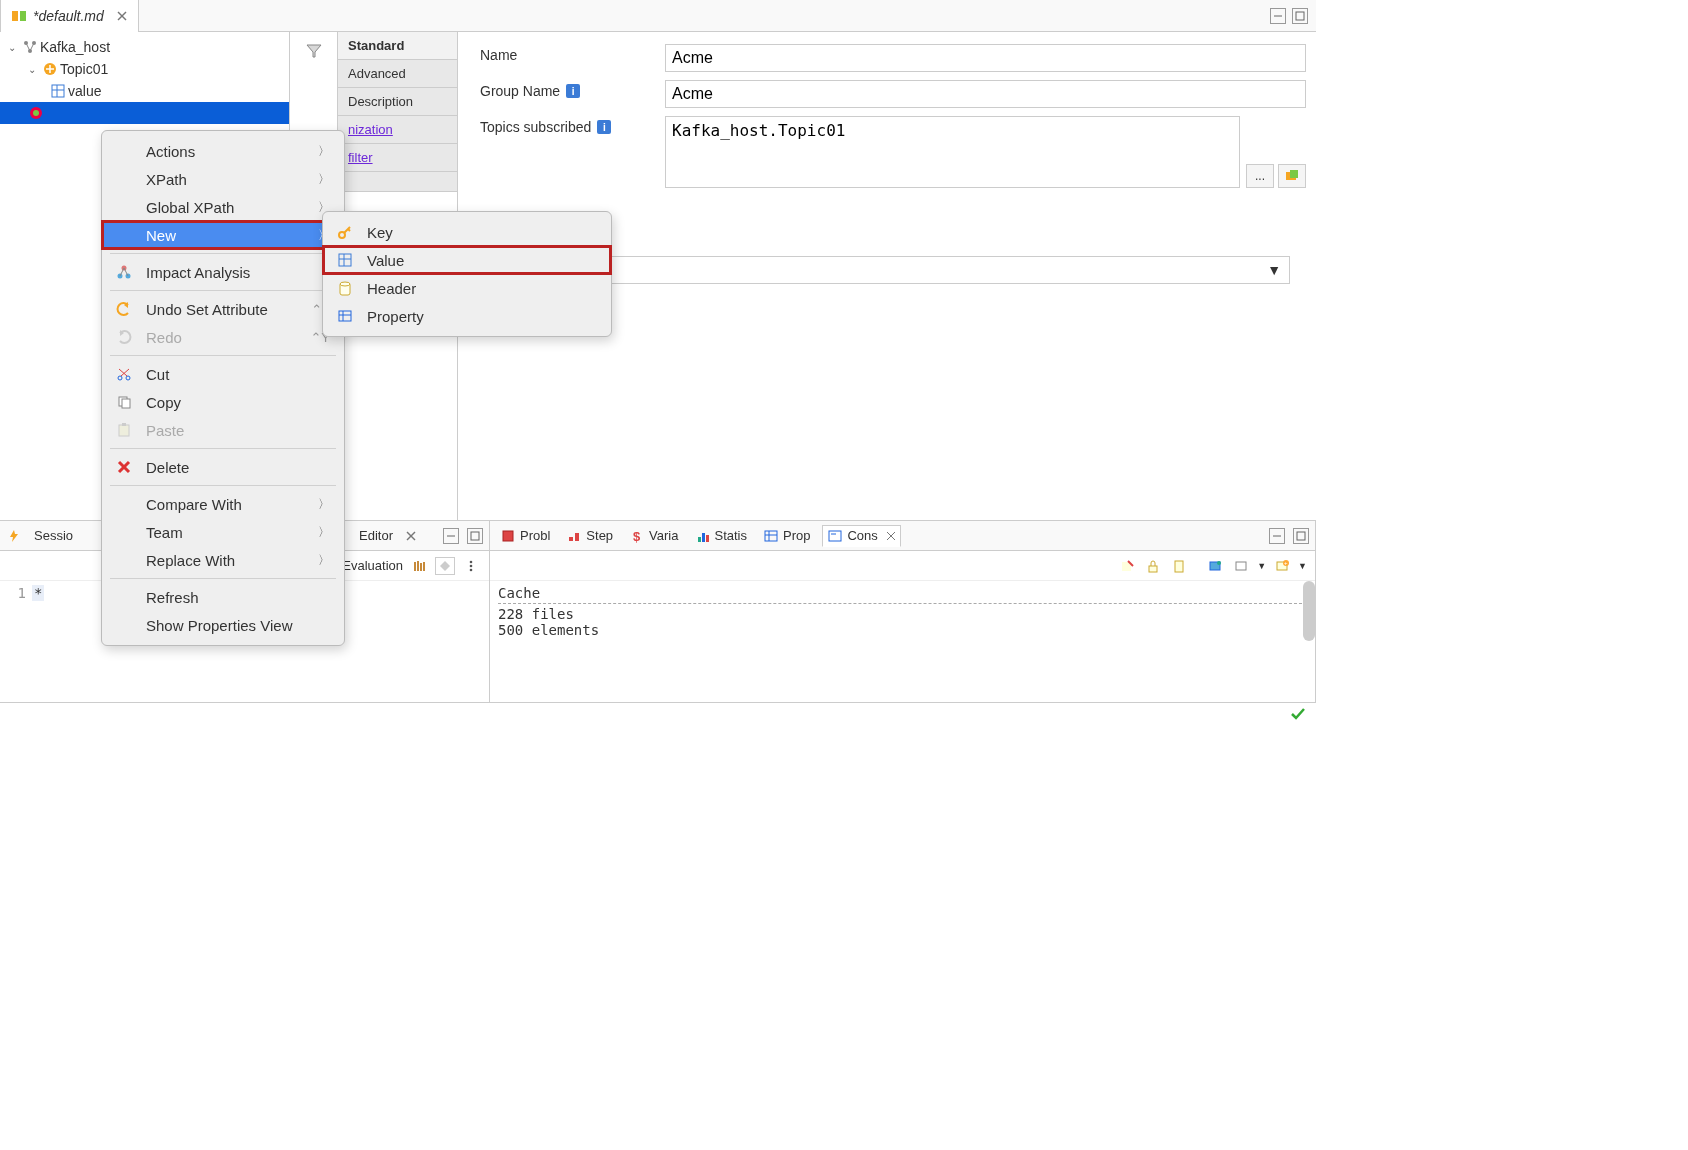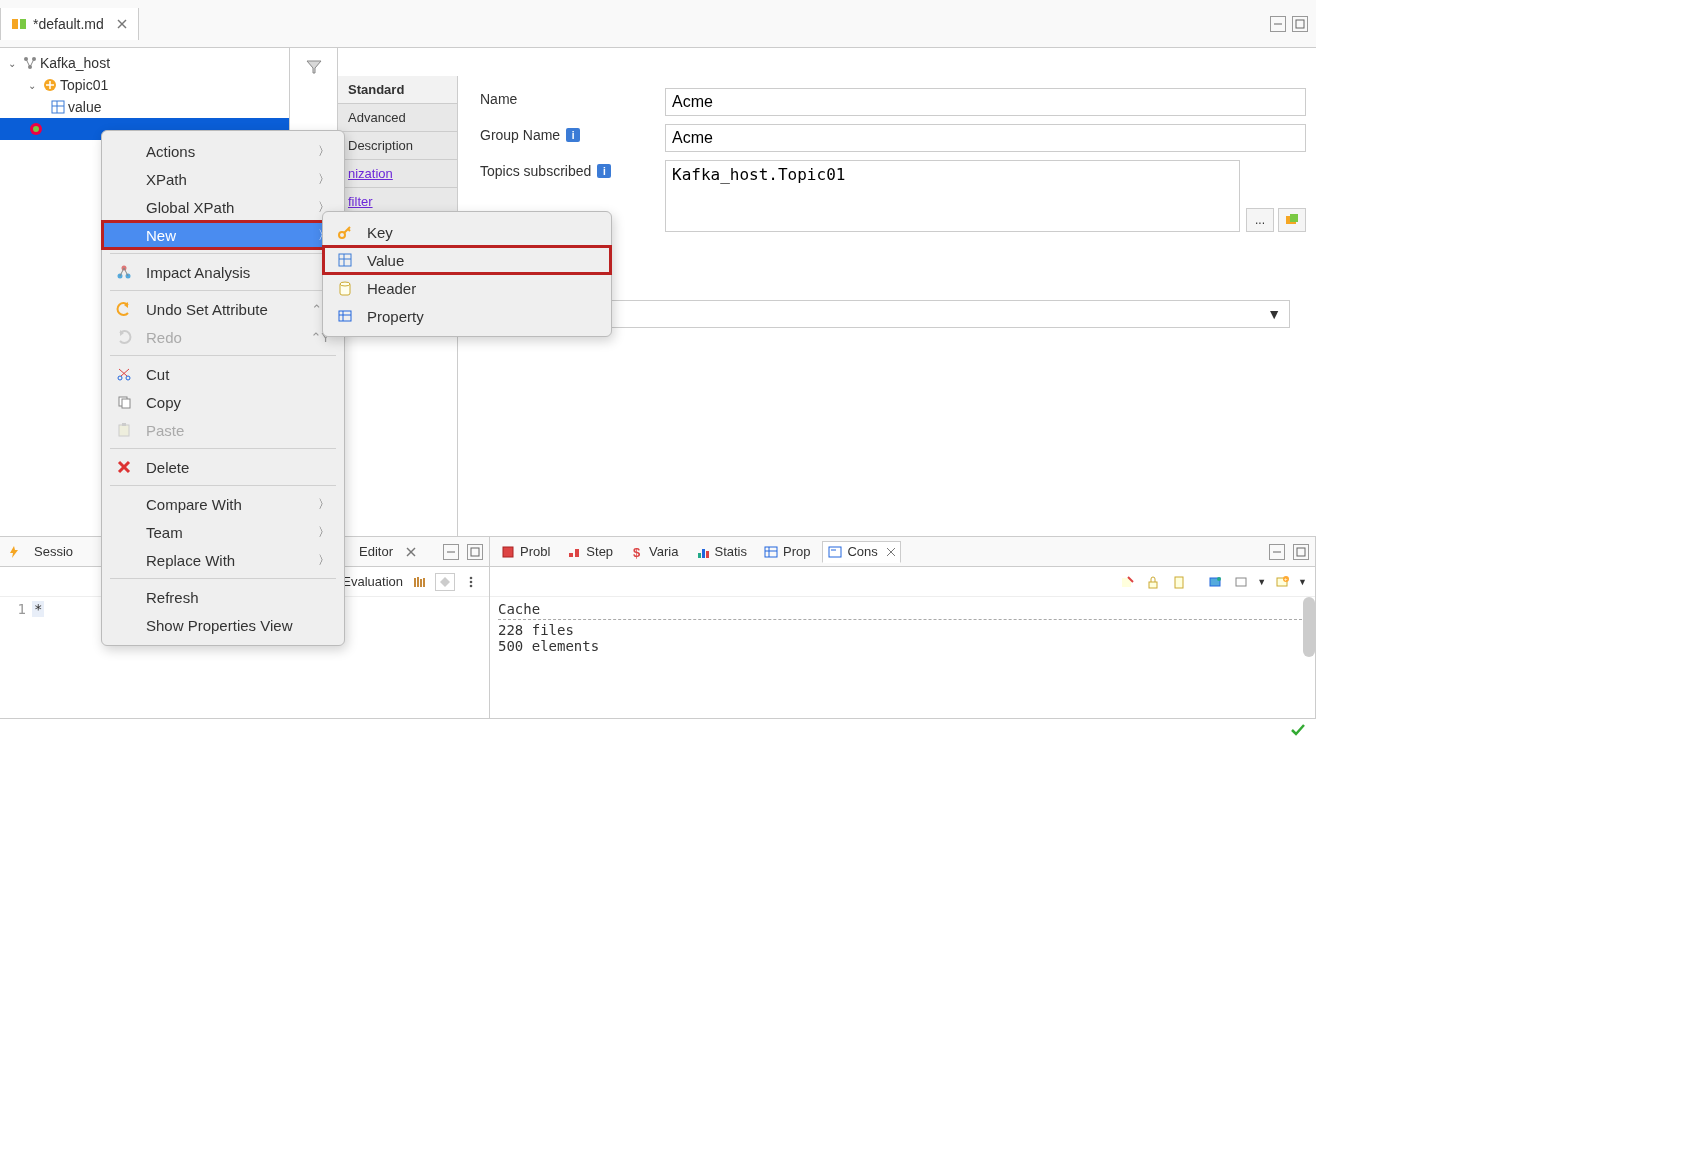--- a/index.html
+++ b/index.html
@@ -1,38 +1,38 @@
 <!DOCTYPE html>
 <html><head>
 <meta charset="utf-8">
 <style>
   * { box-sizing: border-box; margin: 0; padding: 0; }
   body { font-family: -apple-system, "Segoe UI", Arial, sans-serif; font-size: 14px; color: #333; background: #fff; width: 1316px; height: 897px; position: relative; overflow: hidden; }
   
-  .tab-bar { display: flex; align-items: center; height: 48px; border-bottom: 1px solid #ccc; background: #f9f9f9; }
+  .tab-bar { display: flex; align-items: center; height: 32px; border-bottom: 1px solid #ccc; background: #f9f9f9; font-style: italic; }
   .tab { display: flex; align-items: center; gap: 6px; padding: 4px 10px; background: #fff; border: 1px solid #ccc; border-bottom: none; border-top: none; height: 32px; }
   .tab-spacer { flex: 1; }
   .win-btns { display: flex; gap: 6px; padding-right: 8px; }
   .win-btn { width: 16px; height: 16px; border: 1px solid #999; display: flex; align-items: center; justify-content: center; font-size: 10px; }
   
   .top-area { display: flex; height: 488px; }
   .left-panel { width: 290px; border-right: 1px solid #ccc; display: flex; flex-direction: column; }
   .filter-row { padding: 6px 8px; border-bottom: 1px solid #eee; display:flex; align-items:center; }
   .filter-input { width: 100%; padding: 4px 6px; border: 1px solid #ccc; border-radius: 3px; color: #999; font-size: 13px; }
   .funnel-wrap { width:48px; display:flex; justify-content:center; border-right:1px solid #ccc; height:100%; align-items:flex-start; padding-top:10px; }
   
   .tree { padding: 4px 0; font-size: 14px; }
   .tree-row { display: flex; align-items: center; height: 22px; padding-left: 8px; }
   .tree-row.selected { background: #0a5ed7; color: #fff; }
   .caret { width: 14px; display: inline-block; font-size: 10px; color: #666; }
   .tree-icon { width: 18px; text-align: center; }
   .indent1 { padding-left: 28px; }
   .indent2 { padding-left: 50px; }
   
-  .mid-col { display:flex;margin-top:28px; }
+  .mid-col { display:flex; }
   .section-tabs { width: 120px; border-right: 1px solid #ccc; }
   .s-tab { padding: 6px 10px; border-bottom: 1px solid #ccc; background: #e8e8e8; font-size: 13px; }
   .s-tab.active { font-weight: bold; background: #f2f2f2; }
   .s-tab.partial { color: #6d28d9; text-decoration: underline; }
   
   .form-area { flex: 1; padding: 12px 10px 10px 22px; }
   .form-row { display: flex; align-items: flex-start; margin-bottom: 8px; }
   .form-label { width: 185px; font-size: 14px; display:flex; align-items:center; gap:6px; padding-top:3px;}
   .info-badge { width:14px; height:14px; background:#3b7bd6; color:#fff; font-size:10px; border-radius:2px; display:inline-flex; align-items:center; justify-content:center; font-weight:bold;}
   .form-input { flex:1; border:1px solid #ccc; padding:4px 6px; font-size:16px; }

